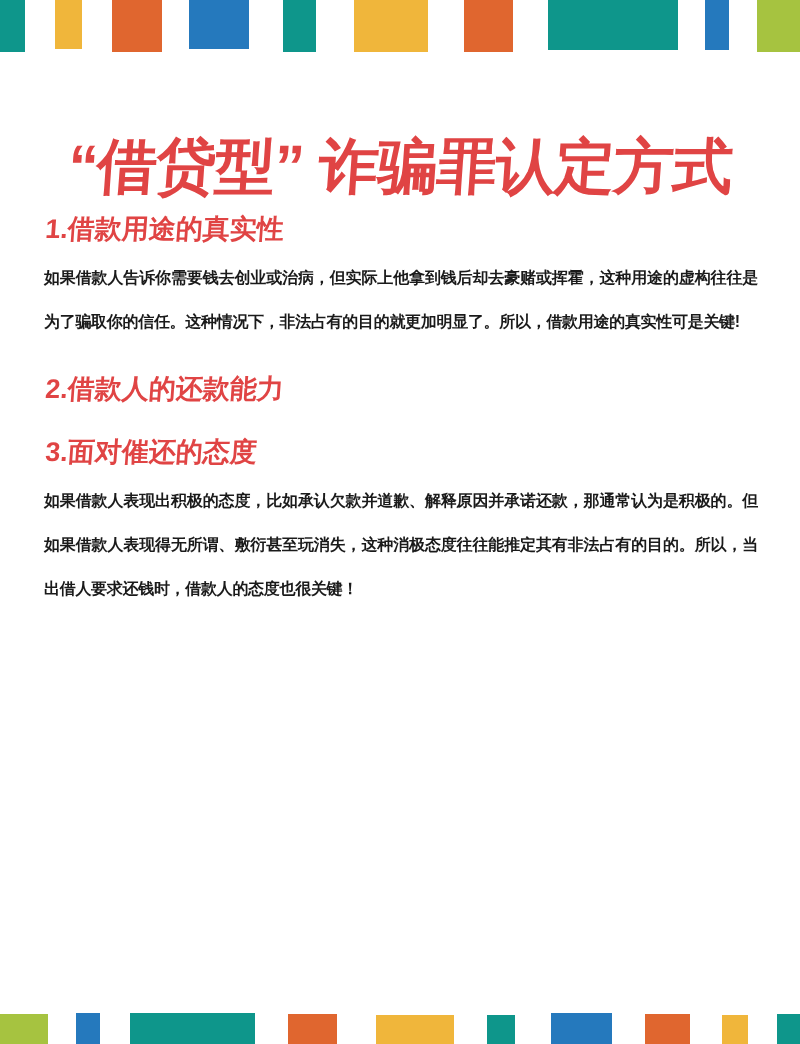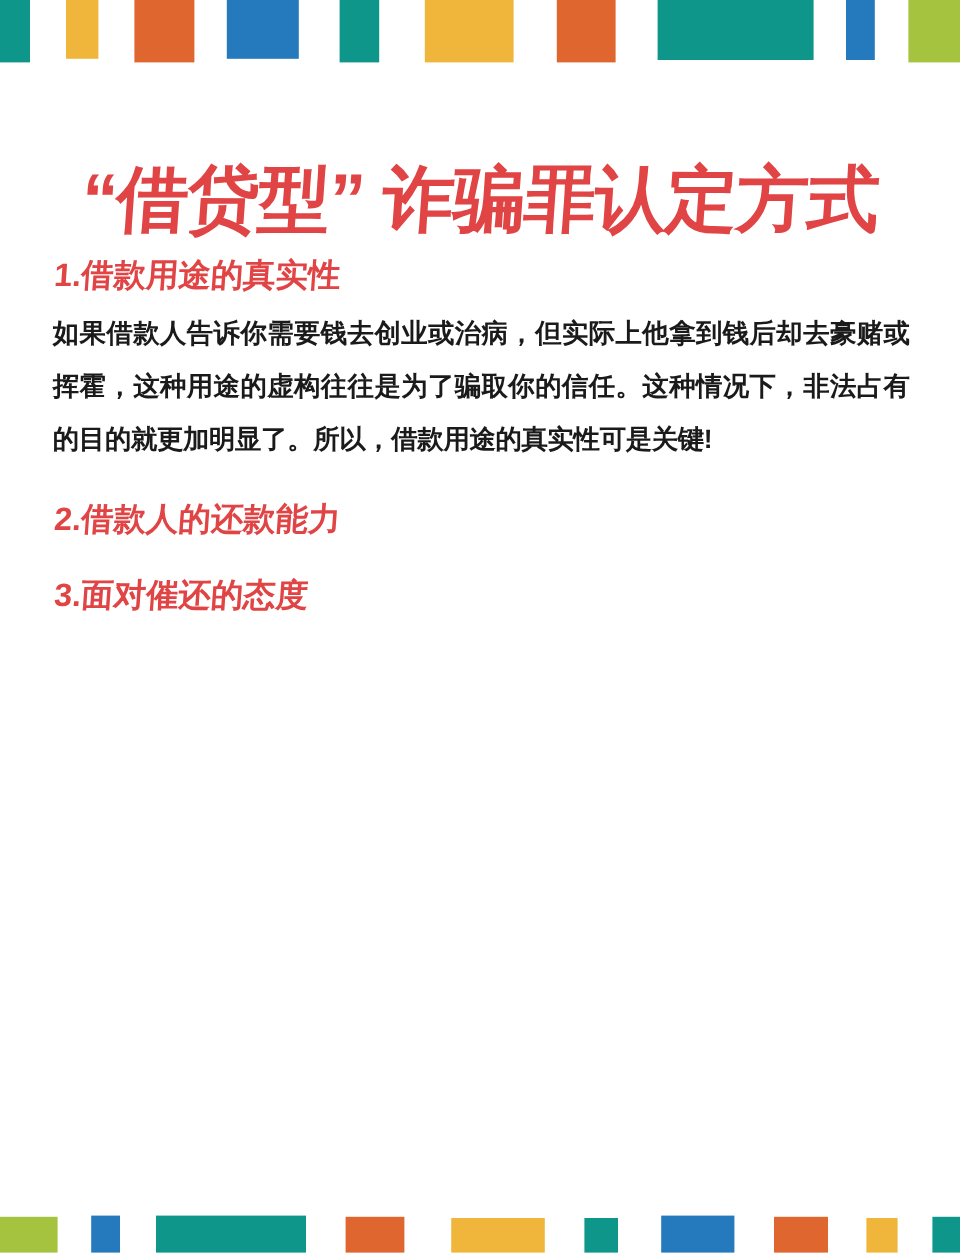--- a/index.html
+++ b/index.html
@@ -56,21 +56,21 @@
     margin: 0 0 9px 0;
     font-size: 27px;
     line-height: 35px;
     font-weight: 800;
     color: var(--red, #e04444);
     transform: skewX(-4deg);
     transform-origin: left bottom;
   }
   .section-body {
     margin: 0;
-    font-size: 22px;
+    font-size: 16px;
     line-height: 44px;
     font-weight: 700;
     letter-spacing: -0.3px;
     color: var(--text, #1a1a1a);
     text-align: justify;
     word-break: break-all;
     line-break: anywhere;
   }
 </style>
 </head>
@@ -99,20 +99,21 @@
       <h2 class="section-heading">1.借款用途的真实性</h2>
       <p class="section-body">如果借款人告诉你需要钱去创业或治病，但实际上他拿到钱后却去豪赌或挥霍，这种用途的虚构往往是为了骗取你的信任。这种情况下，非法占有的目的就更加明显了。所以，借款用途的真实性可是关键!</p>
     </div>
 
     <div class="section">
       <h2 class="section-heading">2.借款人的还款能力</h2>
     </div>
 
     <div class="section">
       <h2 class="section-heading">3.面对催还的态度</h2>
+      <p class="section-body">如果借款人表现出积极的态度，比如承认欠款并道歉、解释原因并承诺还款，那通常认为是积极的。但如果借款人表现得无所谓、敷衍甚至玩消失，这种消极态度往往能推定其有非法占有的目的。所以，当出借人要求还钱时，借款人的态度也很关键！</p>
     </div>
 
   </div>
 
   <div class="stripe stripe-bottom" id="stripe-bottom">
       <div class="stripe-block" style="left: 0px; width: 48px; height: 30px; background: rgb(166, 195, 64);"></div>
       <div class="stripe-block" style="left: 76px; width: 24px; height: 31px; background: rgb(37, 121, 189);"></div>
       <div class="stripe-block" style="left: 130px; width: 125px; height: 31px; background: rgb(14, 150, 139);"></div>
       <div class="stripe-block" style="left: 288px; width: 49px; height: 30px; background: rgb(224, 102, 47);"></div>
       <div class="stripe-block" style="left: 376px; width: 78px; height: 29px; background: rgb(240, 182, 59);"></div>

